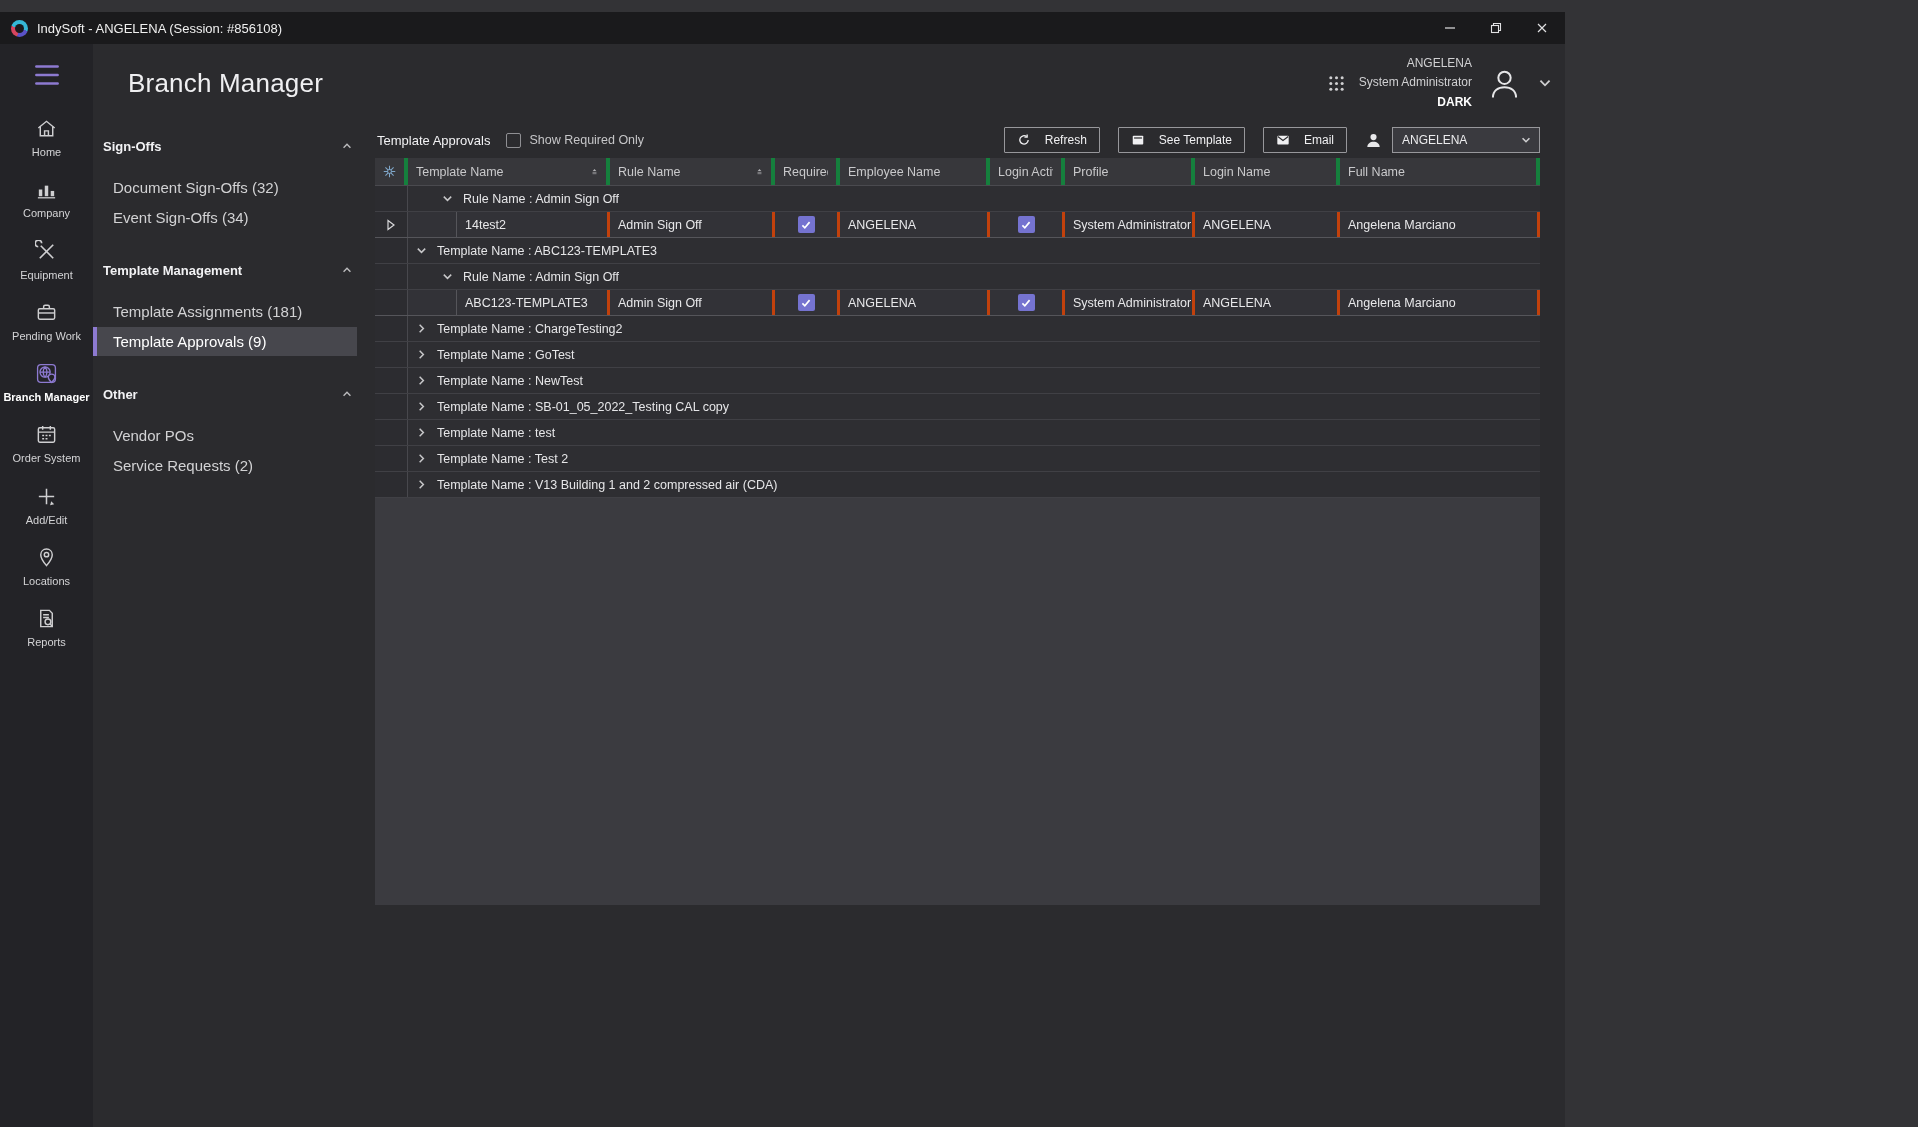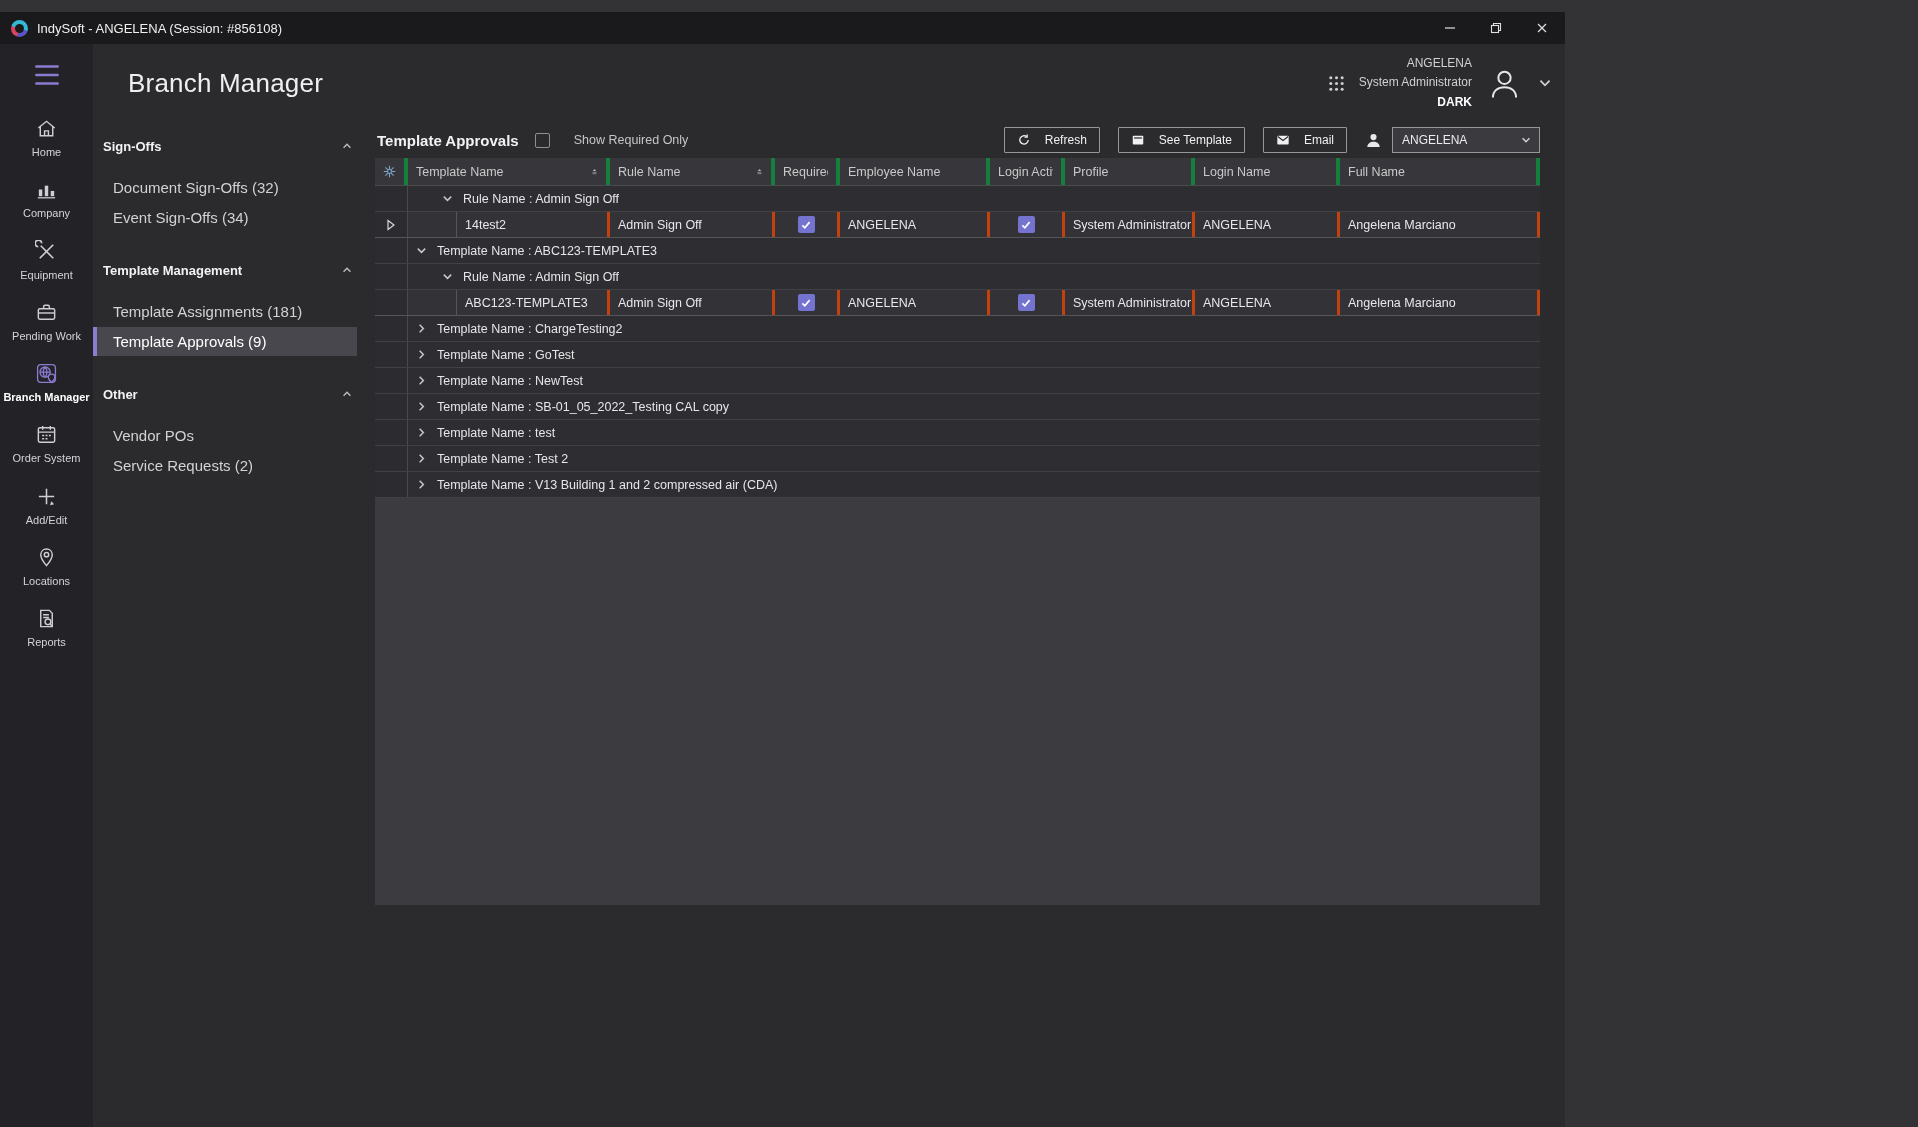--- a/index.html
+++ b/index.html
@@ -56,22 +56,22 @@
   .section-chevron{margin-left:auto;width:12px;height:12px;color:#bdbdbf;}
   .panel-items{margin:13px 0 24px;}
   .panel-item{position:relative;height:29px;display:flex;align-items:center;padding-left:20px;margin:1px 18px 1px 0;
               font-size:15px;color:#d2d2d4;}
   .panel-item.selected{background:#47474d;color:#ffffff;}
   .panel-item.selected::before{content:'';position:absolute;left:0;top:0;bottom:0;width:4px;background:var(--accent);}
 
   
   .main{flex:1;min-width:0;padding-right:25px;display:flex;flex-direction:column;}
   .toolbar{height:36px;flex:none;display:flex;align-items:center;gap:16px;padding-left:2px;}
-  .toolbar-title{font-size:15px;font-weight:bold;color:#f2f2f4;}
-  .checkbox-row{display:flex;align-items:center;gap:24px;font-size:12.5px;color:#c6c6c8;}
+  .toolbar-title{font-size:13px;font-weight:normal;color:#f2f2f4;}
+  .checkbox-row{display:flex;align-items:center;gap:8px;font-size:12.5px;color:#c6c6c8;}
   .cb-empty{width:15px;height:15px;border:1px solid #8f8f93;border-radius:2px;background:transparent;flex:none;}
   .toolbar-right{margin-left:auto;display:flex;align-items:center;gap:18px;}
   .tb-btn{height:26px;display:flex;align-items:center;gap:14px;padding:0 12px;border:1px solid #97979b;border-radius:1px;
           background:transparent;color:#f0f0f2;font-size:12px;font-family:inherit;}
   .btn-icon{width:14px;height:14px;color:#f0f0f2;}
   .tb-person{width:17px;height:17px;color:#e8e8ea;margin-right:-8px;}
   .dropdown{width:148px;height:26px;border:1px solid #97979b;background:#3a3a3f;display:flex;align-items:center;
             padding:0 7px 0 9px;font-size:12px;color:#ececee;}
   .dd-chev{margin-left:auto;width:12px;height:12px;color:#cfcfd1;}
 

